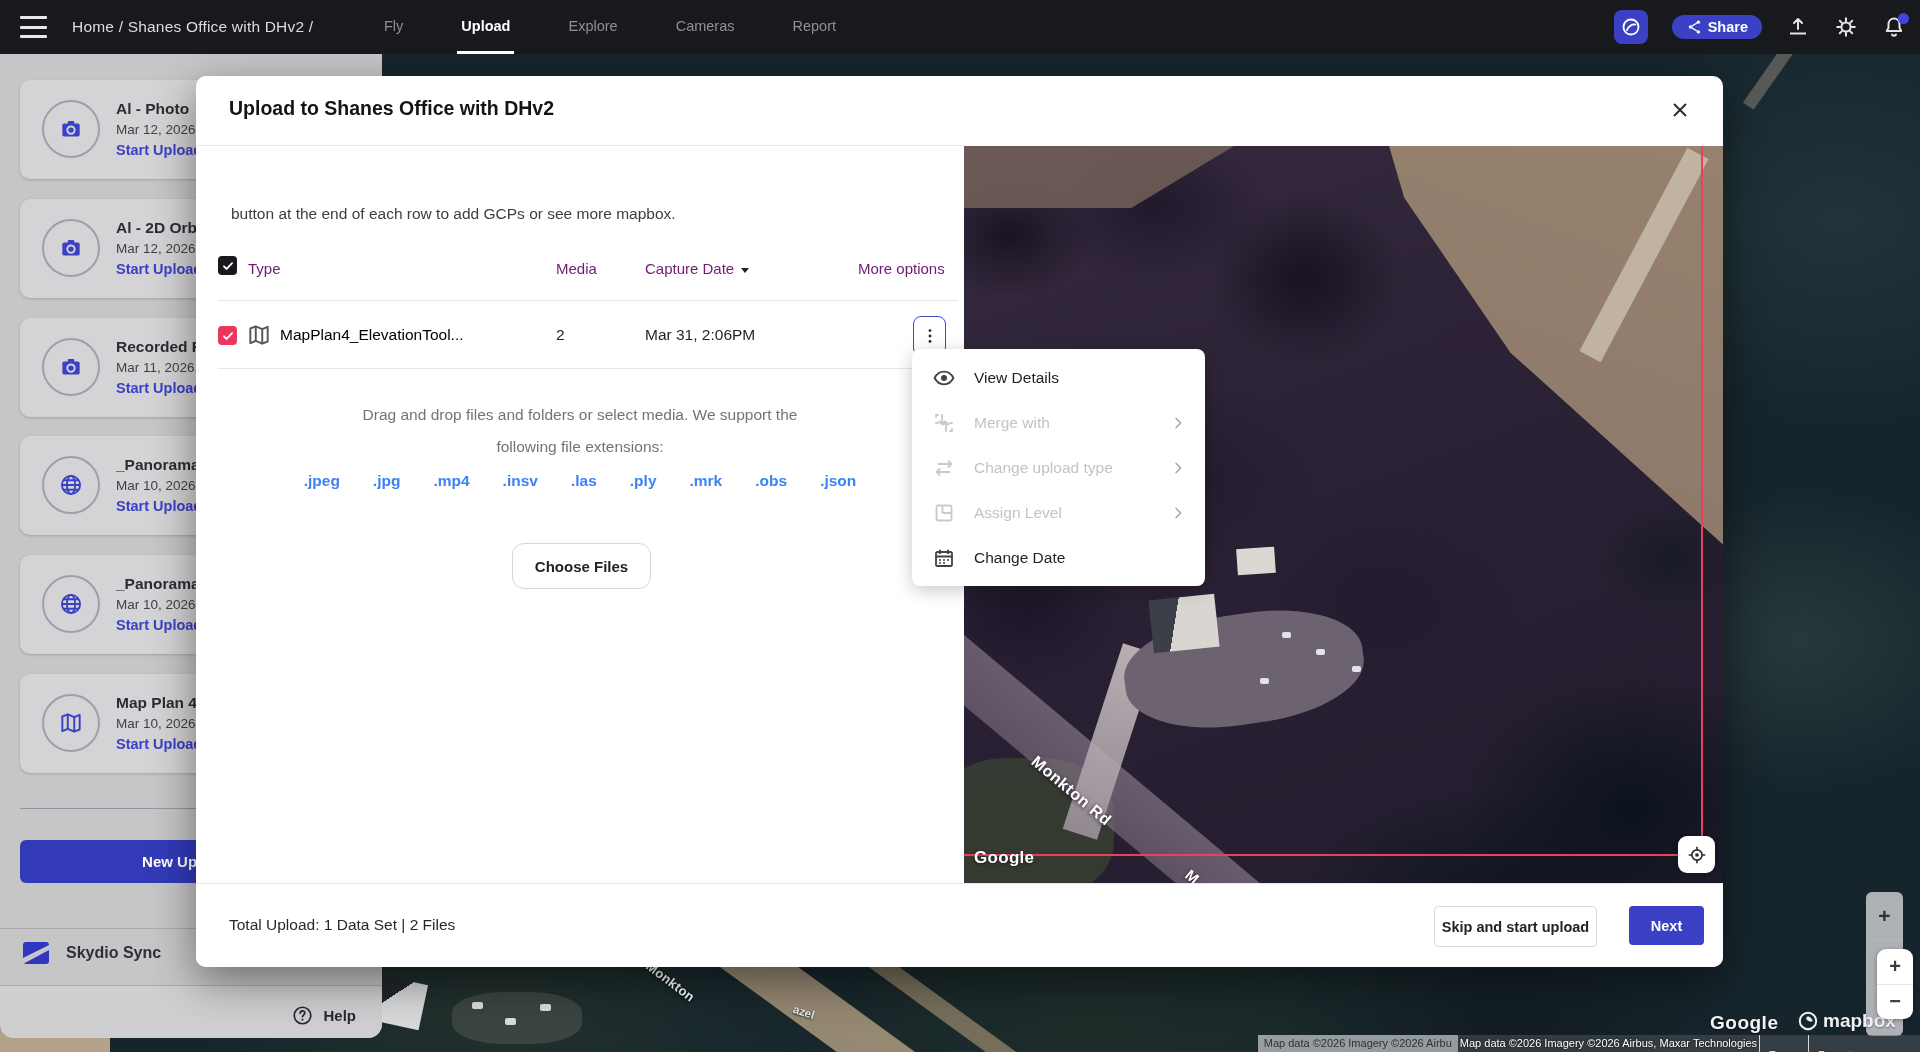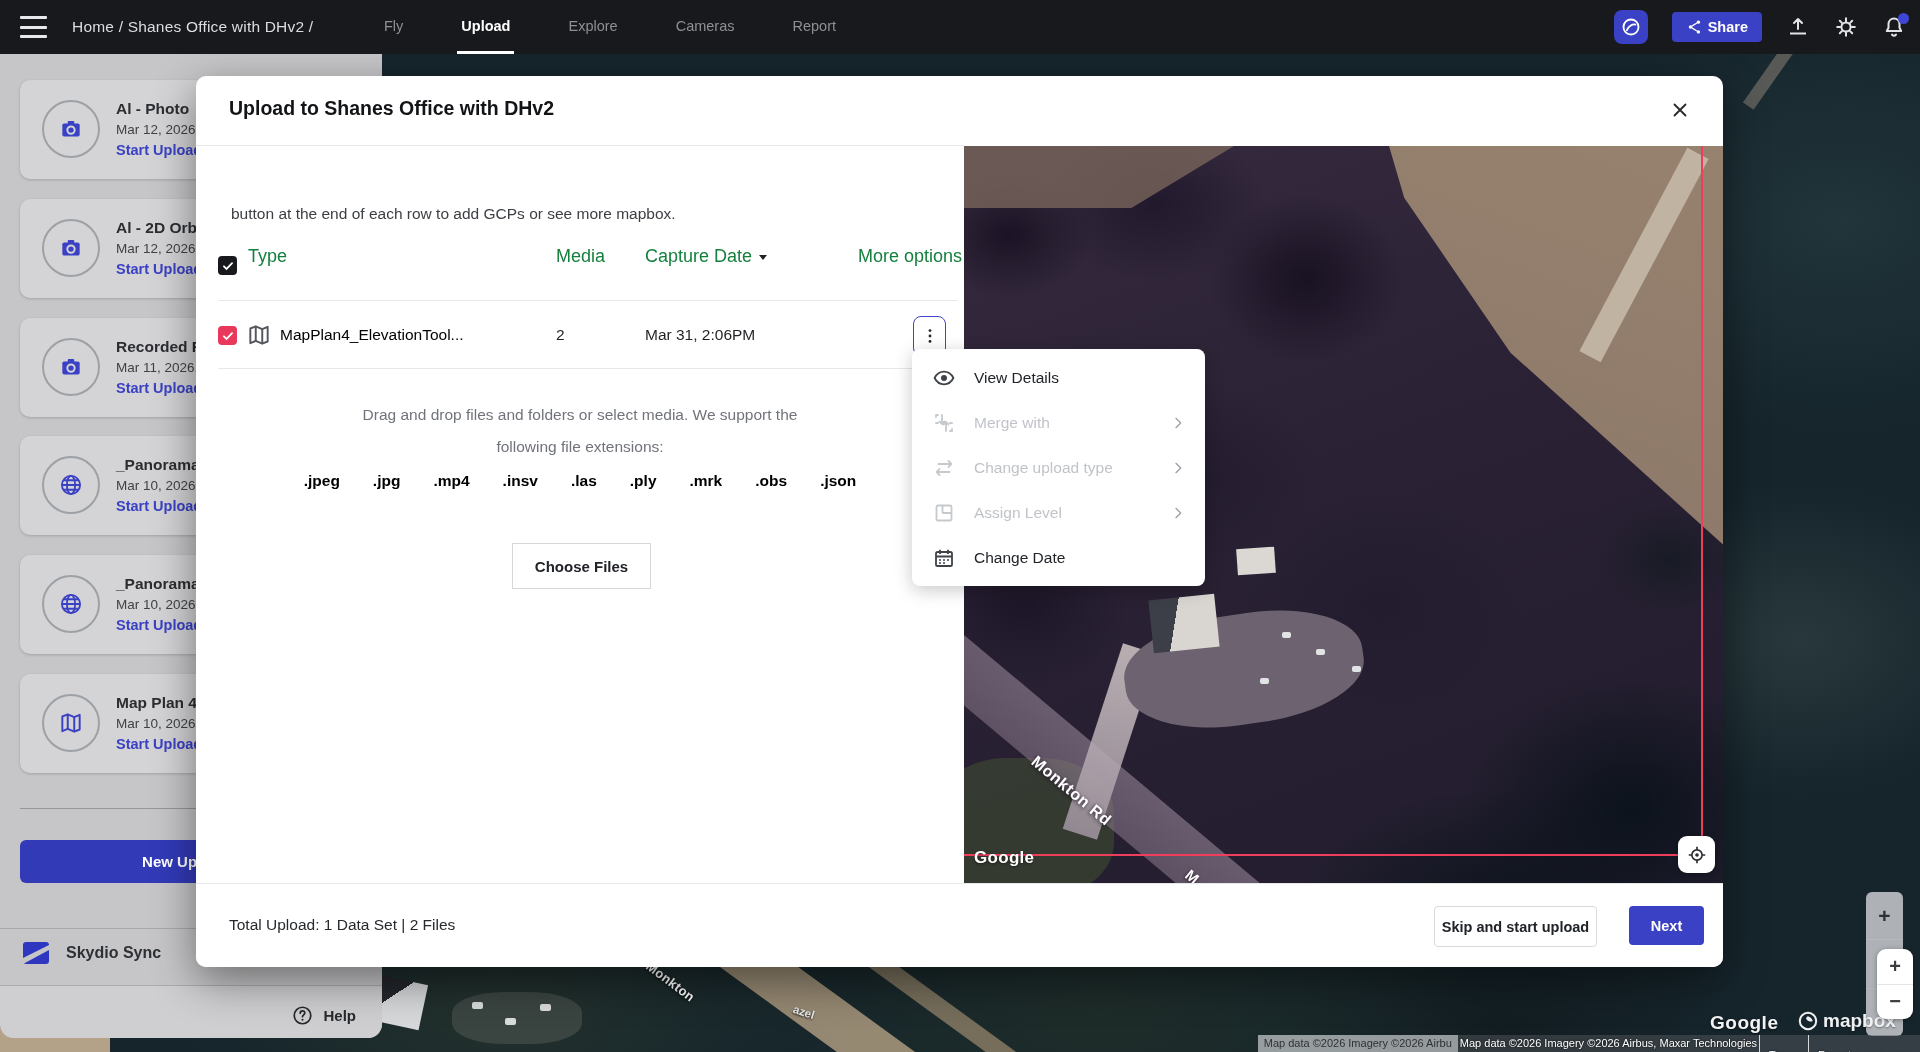--- a/index.html
+++ b/index.html
@@ -15,21 +15,21 @@
   
   .topnav{position:absolute;left:0;top:0;width:1920px;height:54px;background:#18191c;z-index:40}
   .burger{position:absolute;left:20px;top:16px;width:27px;height:22px;display:flex;flex-direction:column;justify-content:space-between;cursor:pointer}
   .burger span{display:block;height:3px;background:#e8e9eb;border-radius:1px}
   .crumb{position:absolute;left:72px;top:0;height:54px;display:flex;align-items:center;color:#dcdde0;font-size:15.5px;letter-spacing:.2px}
   .tabs{position:absolute;left:380px;top:0;height:54px;display:flex;gap:50px}
   .tab{height:54px;display:flex;align-items:center;font-size:14.5px;color:#8e9094;border-bottom:3px solid transparent;box-sizing:border-box;padding:0 4px;cursor:pointer}
   .tab.active{color:#fff;font-weight:700;border-bottom-color:#fff}
   .nav-right{position:absolute;right:14px;top:0;height:54px;display:flex;align-items:center;gap:24px}
   .tile-btn{width:34px;height:34px;background:#3a41c4;border-radius:8px;display:flex;align-items:center;justify-content:center;cursor:pointer}
-  .share-btn{height:30px;background:#3a41c4;border-radius:4px;display:flex;align-items:center;gap:4px;padding:0 14px;color:#fff;font-size:14.5px;font-weight:700;cursor:pointer}
+  .share-btn{height:24px;background:#3a41c4;border-radius:14px;display:flex;align-items:center;gap:4px;padding:0 14px;color:#fff;font-size:14.5px;font-weight:700;cursor:pointer}
   .nav-ic{position:relative;width:24px;height:24px;color:#e3e4e6;cursor:pointer}
   .bell-badge{position:absolute;top:-2px;right:-3px;width:11px;height:11px;border-radius:50%;background:#3f46d6}
   .icn{display:inline-flex;align-items:center;justify-content:center}
   .icn svg{display:block}
   
   .sidebar{position:absolute;left:0;top:47px;width:382px;height:991px;background:#c6c6c8;border-radius:0 0 14px 14px;z-index:5;overflow:hidden}
   .card{position:absolute;left:20px;width:342px;height:99px;background:#d4d4d6;border-radius:10px;box-shadow:0 1px 3px rgba(0,0,0,.18);cursor:pointer}
   .card-icon{position:absolute;left:22px;top:20px;width:54px;height:54px;border:2.5px solid #9da1a6;border-radius:50%;display:flex;align-items:center;justify-content:center;color:#3a41c4}
   .card-title{position:absolute;left:96px;top:20px;font-size:15.5px;font-weight:700;color:#2b2d31;white-space:nowrap}
   .card-date{position:absolute;left:96px;top:42px;font-size:13.5px;color:#3f4246;white-space:nowrap}
@@ -67,34 +67,34 @@
   .attr-mapbox{max-width:250px;overflow:hidden;background:rgba(255,255,255,.55);color:#2f3133;padding:0 6px;line-height:17px}
   .attr-google{background:rgba(90,94,98,.45);color:#fff;text-shadow:0 0 2px rgba(0,0,0,.85);padding:0 2px;line-height:17px}
   .attr-link{background:rgba(90,94,98,.45);color:#fff;text-shadow:0 0 2px rgba(0,0,0,.85);padding:12px 9px;line-height:17px;border-left:1px solid rgba(255,255,255,.8);cursor:pointer}
   
   .modal{position:absolute;left:196px;top:76px;width:1527px;height:891px;background:#fff;border-radius:10px;box-shadow:0 14px 44px rgba(0,0,0,.45);z-index:20;overflow:hidden}
   .m-title{position:absolute;left:33px;top:21px;font-size:19.5px;font-weight:700;color:#121417}
   .m-close{position:absolute;right:26px;top:17px;width:34px;height:34px;display:flex;align-items:center;justify-content:center;cursor:pointer;color:#26282b}
   .m-hdr-divider{position:absolute;left:0;top:69px;width:768px;border-top:1px solid #e7e8ea}
   .m-desc1{position:absolute;left:33px;top:97px;width:710px;font-size:15.5px;color:#3b3e43}
   .m-desc2{position:absolute;left:35px;top:129px;width:710px;font-size:15.5px;color:#3b3e43}
-  .th-label{position:absolute;top:170px;font-size:18px;color:#15803d}
+  .th-label{position:absolute;top:184px;font-size:15px;color:#701a75}
   .checkbox{position:absolute;width:19px;height:19px;border-radius:4px;display:flex;align-items:center;justify-content:center;cursor:pointer}
   .cb-dark{background:#17191c}
   .cb-red{background:#e8395c}
   .caret{display:inline-block;width:0;height:0;border-left:4.5px solid transparent;border-right:4.5px solid transparent;border-top:5.5px solid #202124;margin-left:7px;vertical-align:middle}
   .t-divider{position:absolute;left:22px;width:740px;border-top:1px solid #e7e8ea}
   .row-name{position:absolute;left:84px;top:250px;font-size:15.5px;color:#000000;white-space:nowrap}
   .row-cell{position:absolute;top:250px;font-size:15.5px;color:#1f2124}
   .row-mapicon{position:absolute;left:50px;top:246px;color:#54585e}
   .kebab-btn{position:absolute;left:717px;top:240px;width:33px;height:40px;border:1.5px solid #4046c8;border-radius:8px;background:#fff;display:flex;align-items:center;justify-content:center;cursor:pointer;color:#24262a;box-sizing:border-box}
   .dz-line{position:absolute;left:0;width:768px;text-align:center;font-size:15.5px;color:#70747a}
   .ext-row{position:absolute;left:0;width:768px;display:flex;justify-content:center;gap:33px}
-  .ext{font-size:15.5px;font-weight:700;color:#000000}
-  .choose-btn{position:absolute;left:316px;top:467px;width:137px;height:44px;border:1px solid #d6d7d9;border-radius:0;background:#fff;display:flex;align-items:center;justify-content:center;font-size:15px;font-weight:600;color:#202327;cursor:pointer}
+  .ext{font-size:15.5px;font-weight:700;color:#3b82f6}
+  .choose-btn{position:absolute;left:316px;top:467px;width:137px;height:44px;border:1px solid #d6d7d9;border-radius:12px;background:#fff;display:flex;align-items:center;justify-content:center;font-size:15px;font-weight:600;color:#202327;cursor:pointer}
   .m-footer{position:absolute;left:0;bottom:0;width:1527px;height:83px;border-top:1px solid #e7e8ea;background:#fff}
   .total-label{position:absolute;left:33px;top:32px;font-size:15.5px;color:#26292d}
   .skip-btn{position:absolute;left:1238px;top:22px;width:161px;height:39px;border:1px solid #d8d9db;border-radius:4px;background:#fff;display:flex;align-items:center;justify-content:center;font-size:14.5px;font-weight:700;color:#202327;cursor:pointer}
   .next-btn{position:absolute;left:1433px;top:22px;width:75px;height:39px;border-radius:4px;background:#3a41c4;display:flex;align-items:center;justify-content:center;font-size:14.5px;font-weight:700;color:#fff;cursor:pointer}
   
   .preview{position:absolute;left:768px;top:70px;width:759px;height:738px;overflow:hidden;background:linear-gradient(160deg,#362a3e 0%,#2a2134 45%,#221d2e 100%)}
   .pv-trees{position:absolute;inset:0;background-image:
      radial-gradient(120px 90px at 6% 12%, rgba(24,17,34,.9), transparent 70%),
      radial-gradient(160px 110px at 25% 8%, rgba(30,22,42,.85), transparent 70%),
      radial-gradient(140px 120px at 45% 18%, rgba(22,16,32,.9), transparent 70%),

